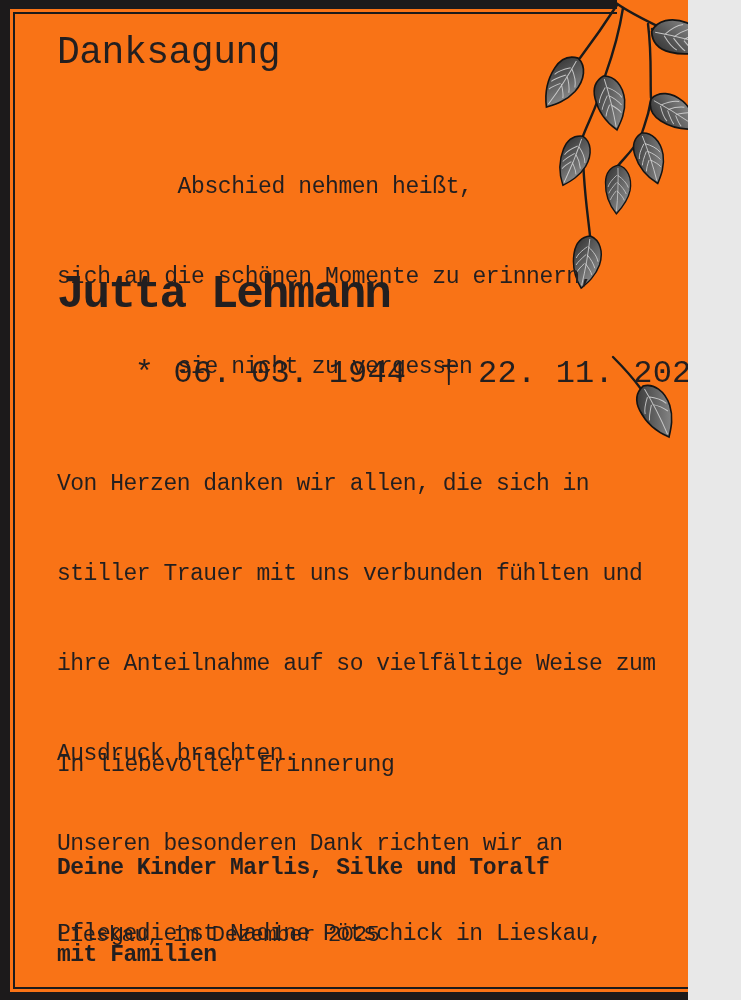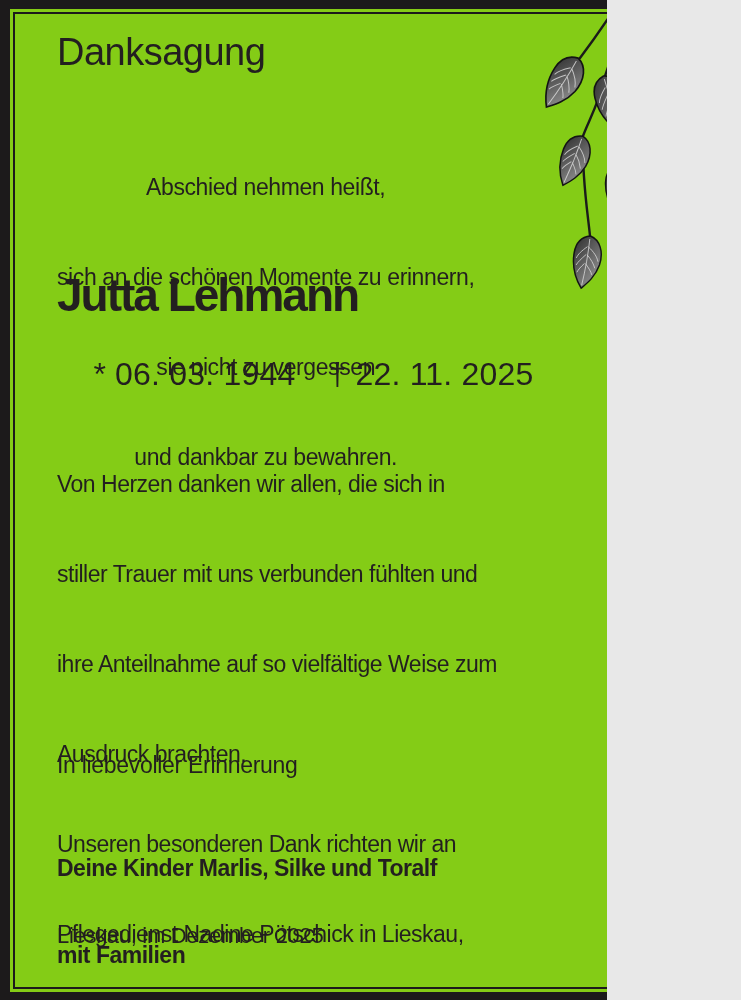--- a/index.html
+++ b/index.html
@@ -1,21 +1,21 @@
 <!DOCTYPE html>
 <html><head>
 <meta charset="utf-8">
 <style>
   html,body{margin:0;padding:0;background:#e8e8e8;}
   .page{
     position:relative;
-    width:607px;height:1000px;
-    background:#84cc16;
+    width:688px;height:1000px;
+    background:#f97316;
     overflow:hidden;
-    font-family:Liberation Sans, sans-serif;
+    font-family:Liberation Mono, monospace;
     color:#231f20;
   }
   
   .frame{position:absolute;background:#1c1a1b;}
   .f-top-outer   {left:0;   top:0;    width:617px; height:9px;}
   .f-left-outer  {left:0;   top:0;    width:10px;  height:1000px;}
   .f-bottom-outer{left:0;   top:992px;width:741px; height:8px;}
   .f-right-outer {left:732px;top:74px;width:9px;   height:926px;}
   .f-top-inner   {left:13px;top:12px; width:604px; height:2px;}
   .f-left-inner  {left:13px;top:12px; width:2px;   height:977px;}
@@ -130,21 +130,20 @@
       <path class="lv" d="M0,1 C1,15 1,33 0,48 M0,9 C6,13 10,17 12,22 M0,17 C5,21 8,25 10,29 M-1,9 C-6,14 -9,18 -10,22 M-1,17 C-5,22 -8,26 -9,29"></path>
     </g>
   </svg>
 
   <div class="tx title">Danksagung</div>
 
   <div class="tx poem">
     <div>Abschied nehmen heißt,</div>
     <div>sich an die schönen Momente zu erinnern,</div>
     <div>sie nicht zu vergessen</div>
-    <div>und dankbar zu bewahren.</div>
   </div>
 
   <h1 class="tx name">Jutta Lehmann</h1>
 
   <div class="tx dates">
     <span class="birth">* 06. 03. 1944</span><span>† 22. 11. 2025</span>
   </div>
 
   <div class="tx body">
     <div>Von Herzen danken wir allen, die sich in</div>

